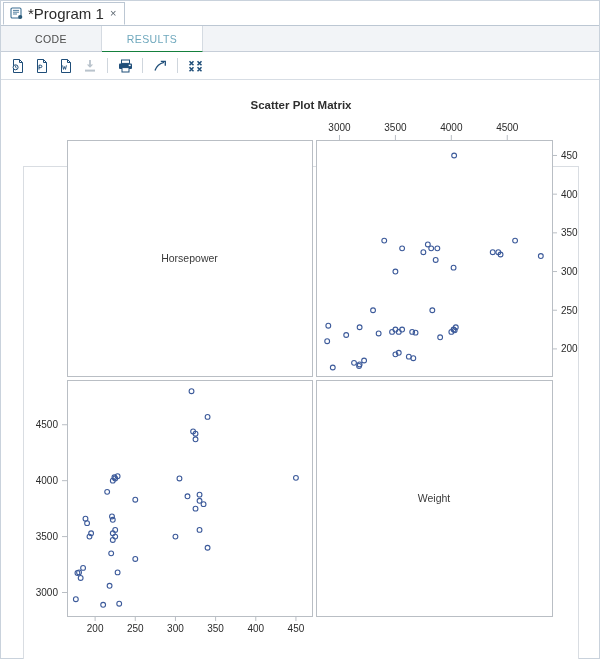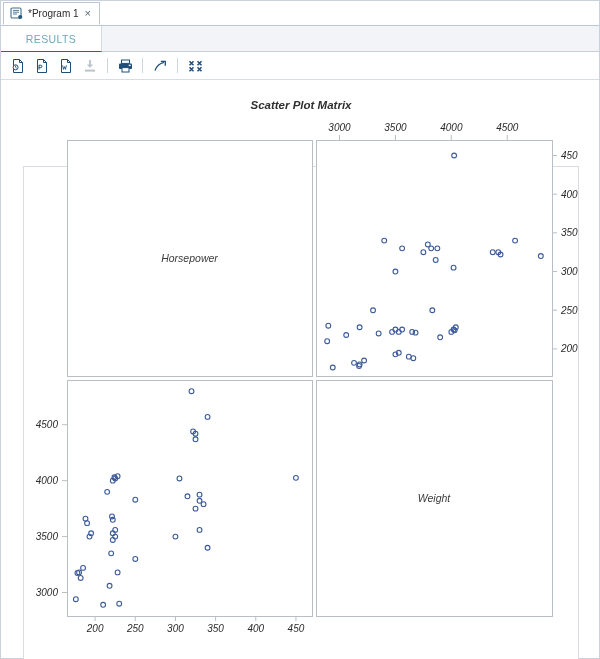--- a/index.html
+++ b/index.html
@@ -47,21 +47,21 @@
     gap: 5px;
     padding: 0 7px 0 6px;
     background: #ffffff;
     border: 1px solid #bcc7d3;
     border-bottom: 1px solid #ffffff;
     margin-left: 2px;
     position: relative;
     z-index: 2;
   }
   .doc-tab .tab-title {
-    font-size: 10px;
+    font-size: 15px;
     color: #2b2b2b;
     white-space: nowrap;
   }
   .doc-tab-close {
     font-size: 11px;
     color: #5b6670;
     line-height: 1;
     padding: 0 1px;
     cursor: pointer;
   }
@@ -157,21 +157,20 @@
     font-weight: bold;
     color: #2f2f2f;
   }
 
   
   #matrix {
     position: absolute;
     left: 0; top: 0;
     width: 600px; height: 659px;
     pointer-events: none;
-    font-style: italic;
   }
   svg.pts { position: absolute; left:0; top:0; overflow: visible; }
 </style>
 </head>
 <body>
 
 <div id="app">
 
   <div class="doc-tabbar">
     <div class="doc-tab">
@@ -182,20 +181,21 @@
           <circle cx="10.2" cy="10" r="2.1" fill="#2b5a78"></circle>
         </svg>
       </span>
       <span class="tab-title">*Program 1</span>
       <span class="doc-tab-close">×</span>
     </div>
     <div class="strip-fill"></div>
   </div>
 
   <div class="view-tabbar">
+    <div class="view-tab">CODE</div>
     <div class="view-tab active">RESULTS</div>
     <div style="flex:1"></div>
   </div>
 
   <div class="toolbar">
 
     <div class="tb-btn" title="HTML">
       <svg width="16" height="16" viewBox="0 0 16 16">
         <path d="M3.5 1.5h6l3 3v10h-9z" fill="#ffffff" stroke="#1f4e79" stroke-width="1"></path>
         <path d="M9.5 1.5v3h3" fill="none" stroke="#1f4e79" stroke-width="1"></path>

